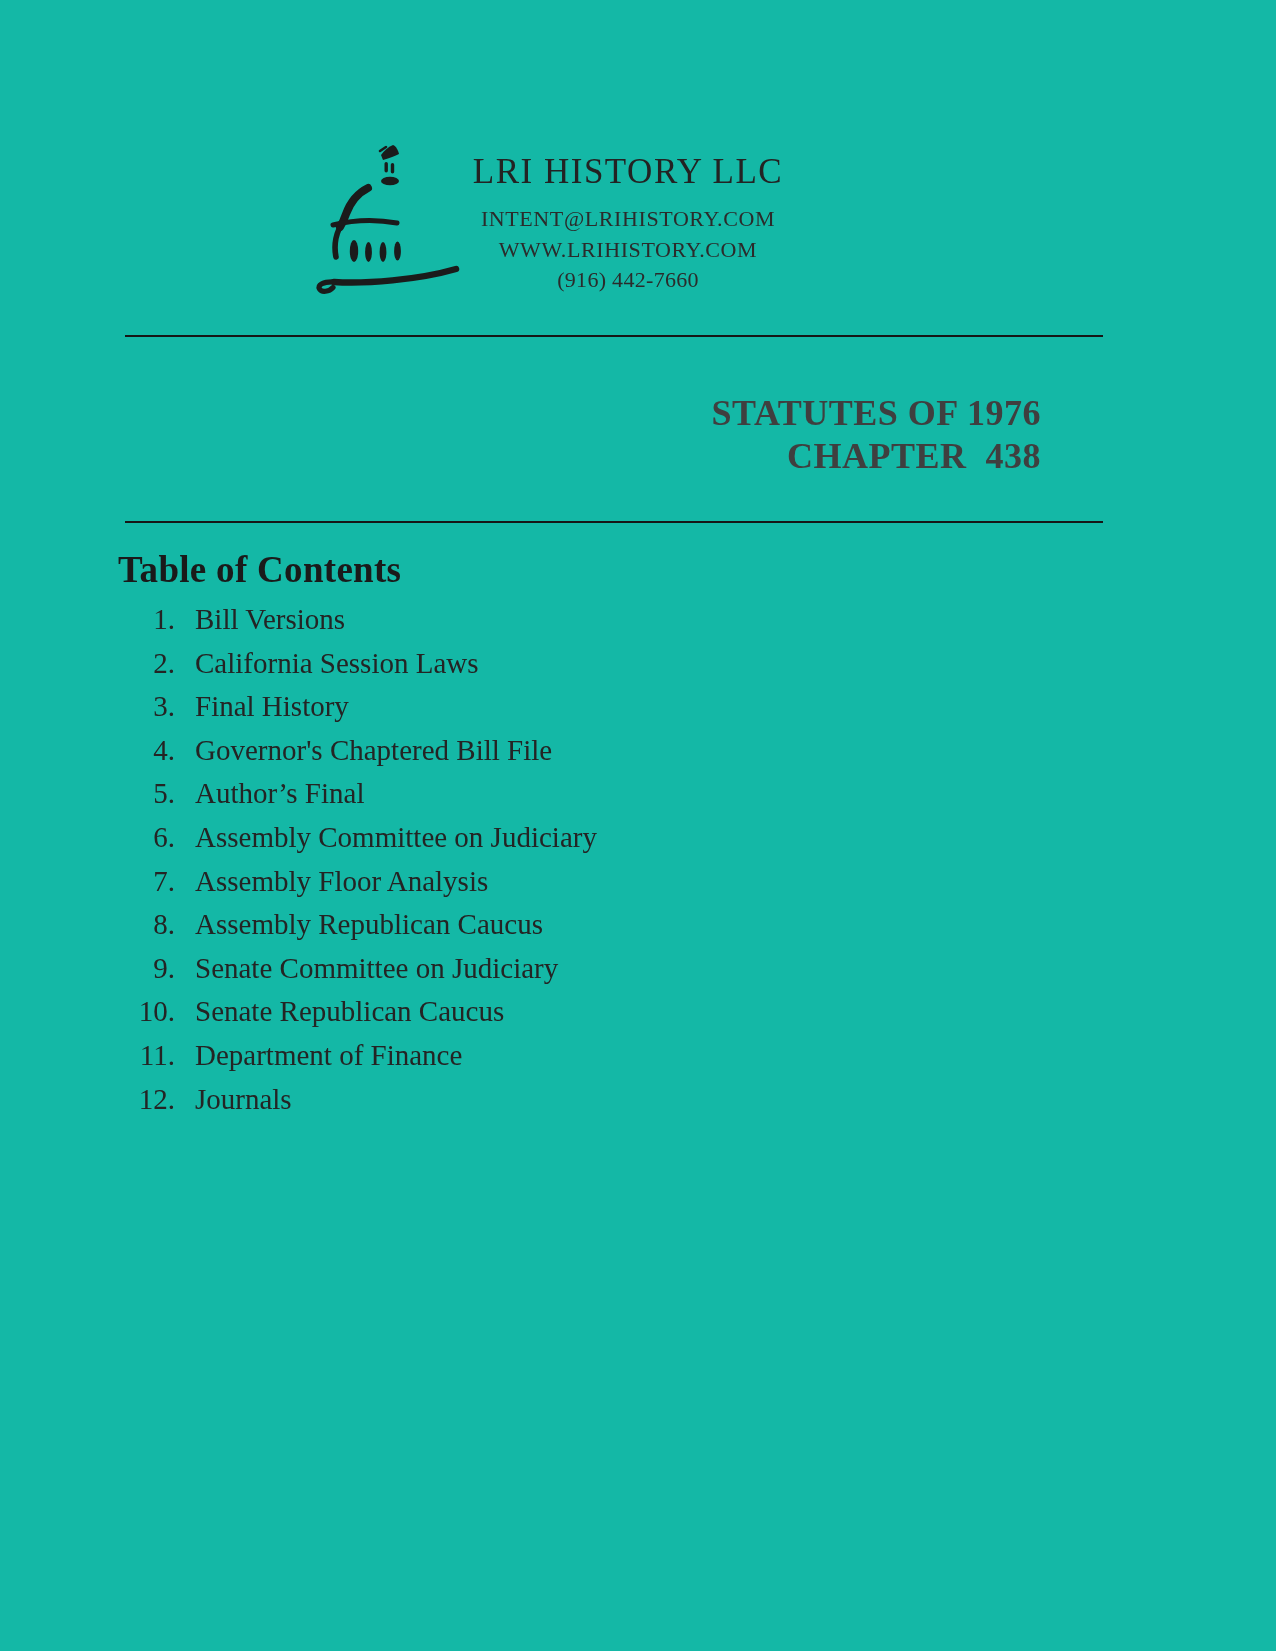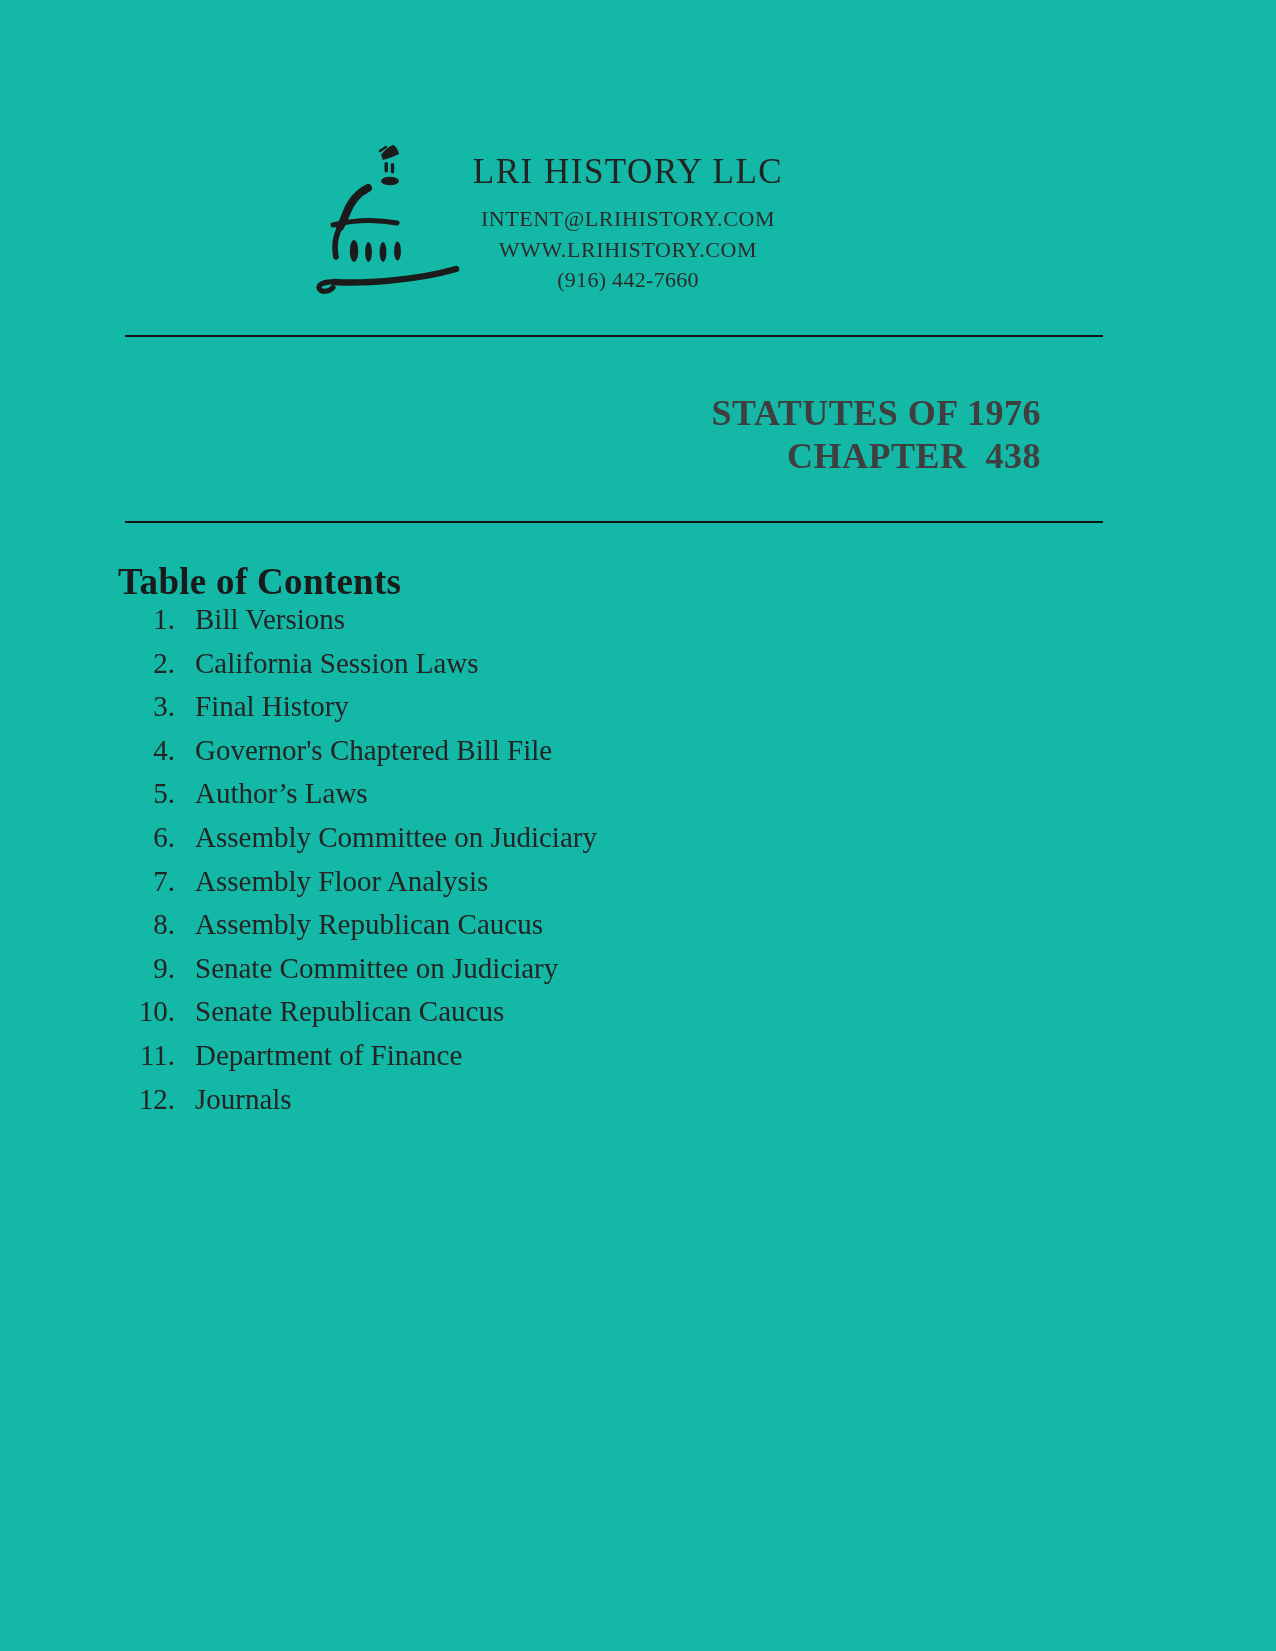--- a/index.html
+++ b/index.html
@@ -38,21 +38,21 @@
   .rule-bottom{top:521px;}
   
   .statutes{
     position:absolute;right:235px;top:356px;text-align:right;
     font-weight:bold;font-size:36px;line-height:42.5px;
     color:#3f3f3f;letter-spacing:0.5px;margin-top:36px;
   }
   .stat-line{white-space:pre;}
   
   .toc-title{
-    position:absolute;left:118px;top:563px;
+    position:absolute;left:118px;top:551px;
     font-weight:bold;font-size:37px;line-height:37px;color:#1a1a1a;
     letter-spacing:0.3px;
   }
   .toc-list{
     position:absolute;left:0;top:598px;width:760px;
   }
   .toc-row{
     display:flex;height:43.6px;line-height:43.6px;
     font-size:29px;color:#242424;
   }
@@ -119,21 +119,21 @@
       <div class="toc-row">
         <span class="toc-num">3.</span>
         <span class="toc-label">Final History</span>
       </div>
       <div class="toc-row">
         <span class="toc-num">4.</span>
         <span class="toc-label">Governor's Chaptered Bill File</span>
       </div>
       <div class="toc-row">
         <span class="toc-num">5.</span>
-        <span class="toc-label">Author’s Laws</span>
+        <span class="toc-label">Author’s Final</span>
       </div>
       <div class="toc-row">
         <span class="toc-num">6.</span>
         <span class="toc-label">Assembly Committee on Judiciary</span>
       </div>
       <div class="toc-row">
         <span class="toc-num">7.</span>
         <span class="toc-label">Assembly Floor Analysis</span>
       </div>
       <div class="toc-row">

